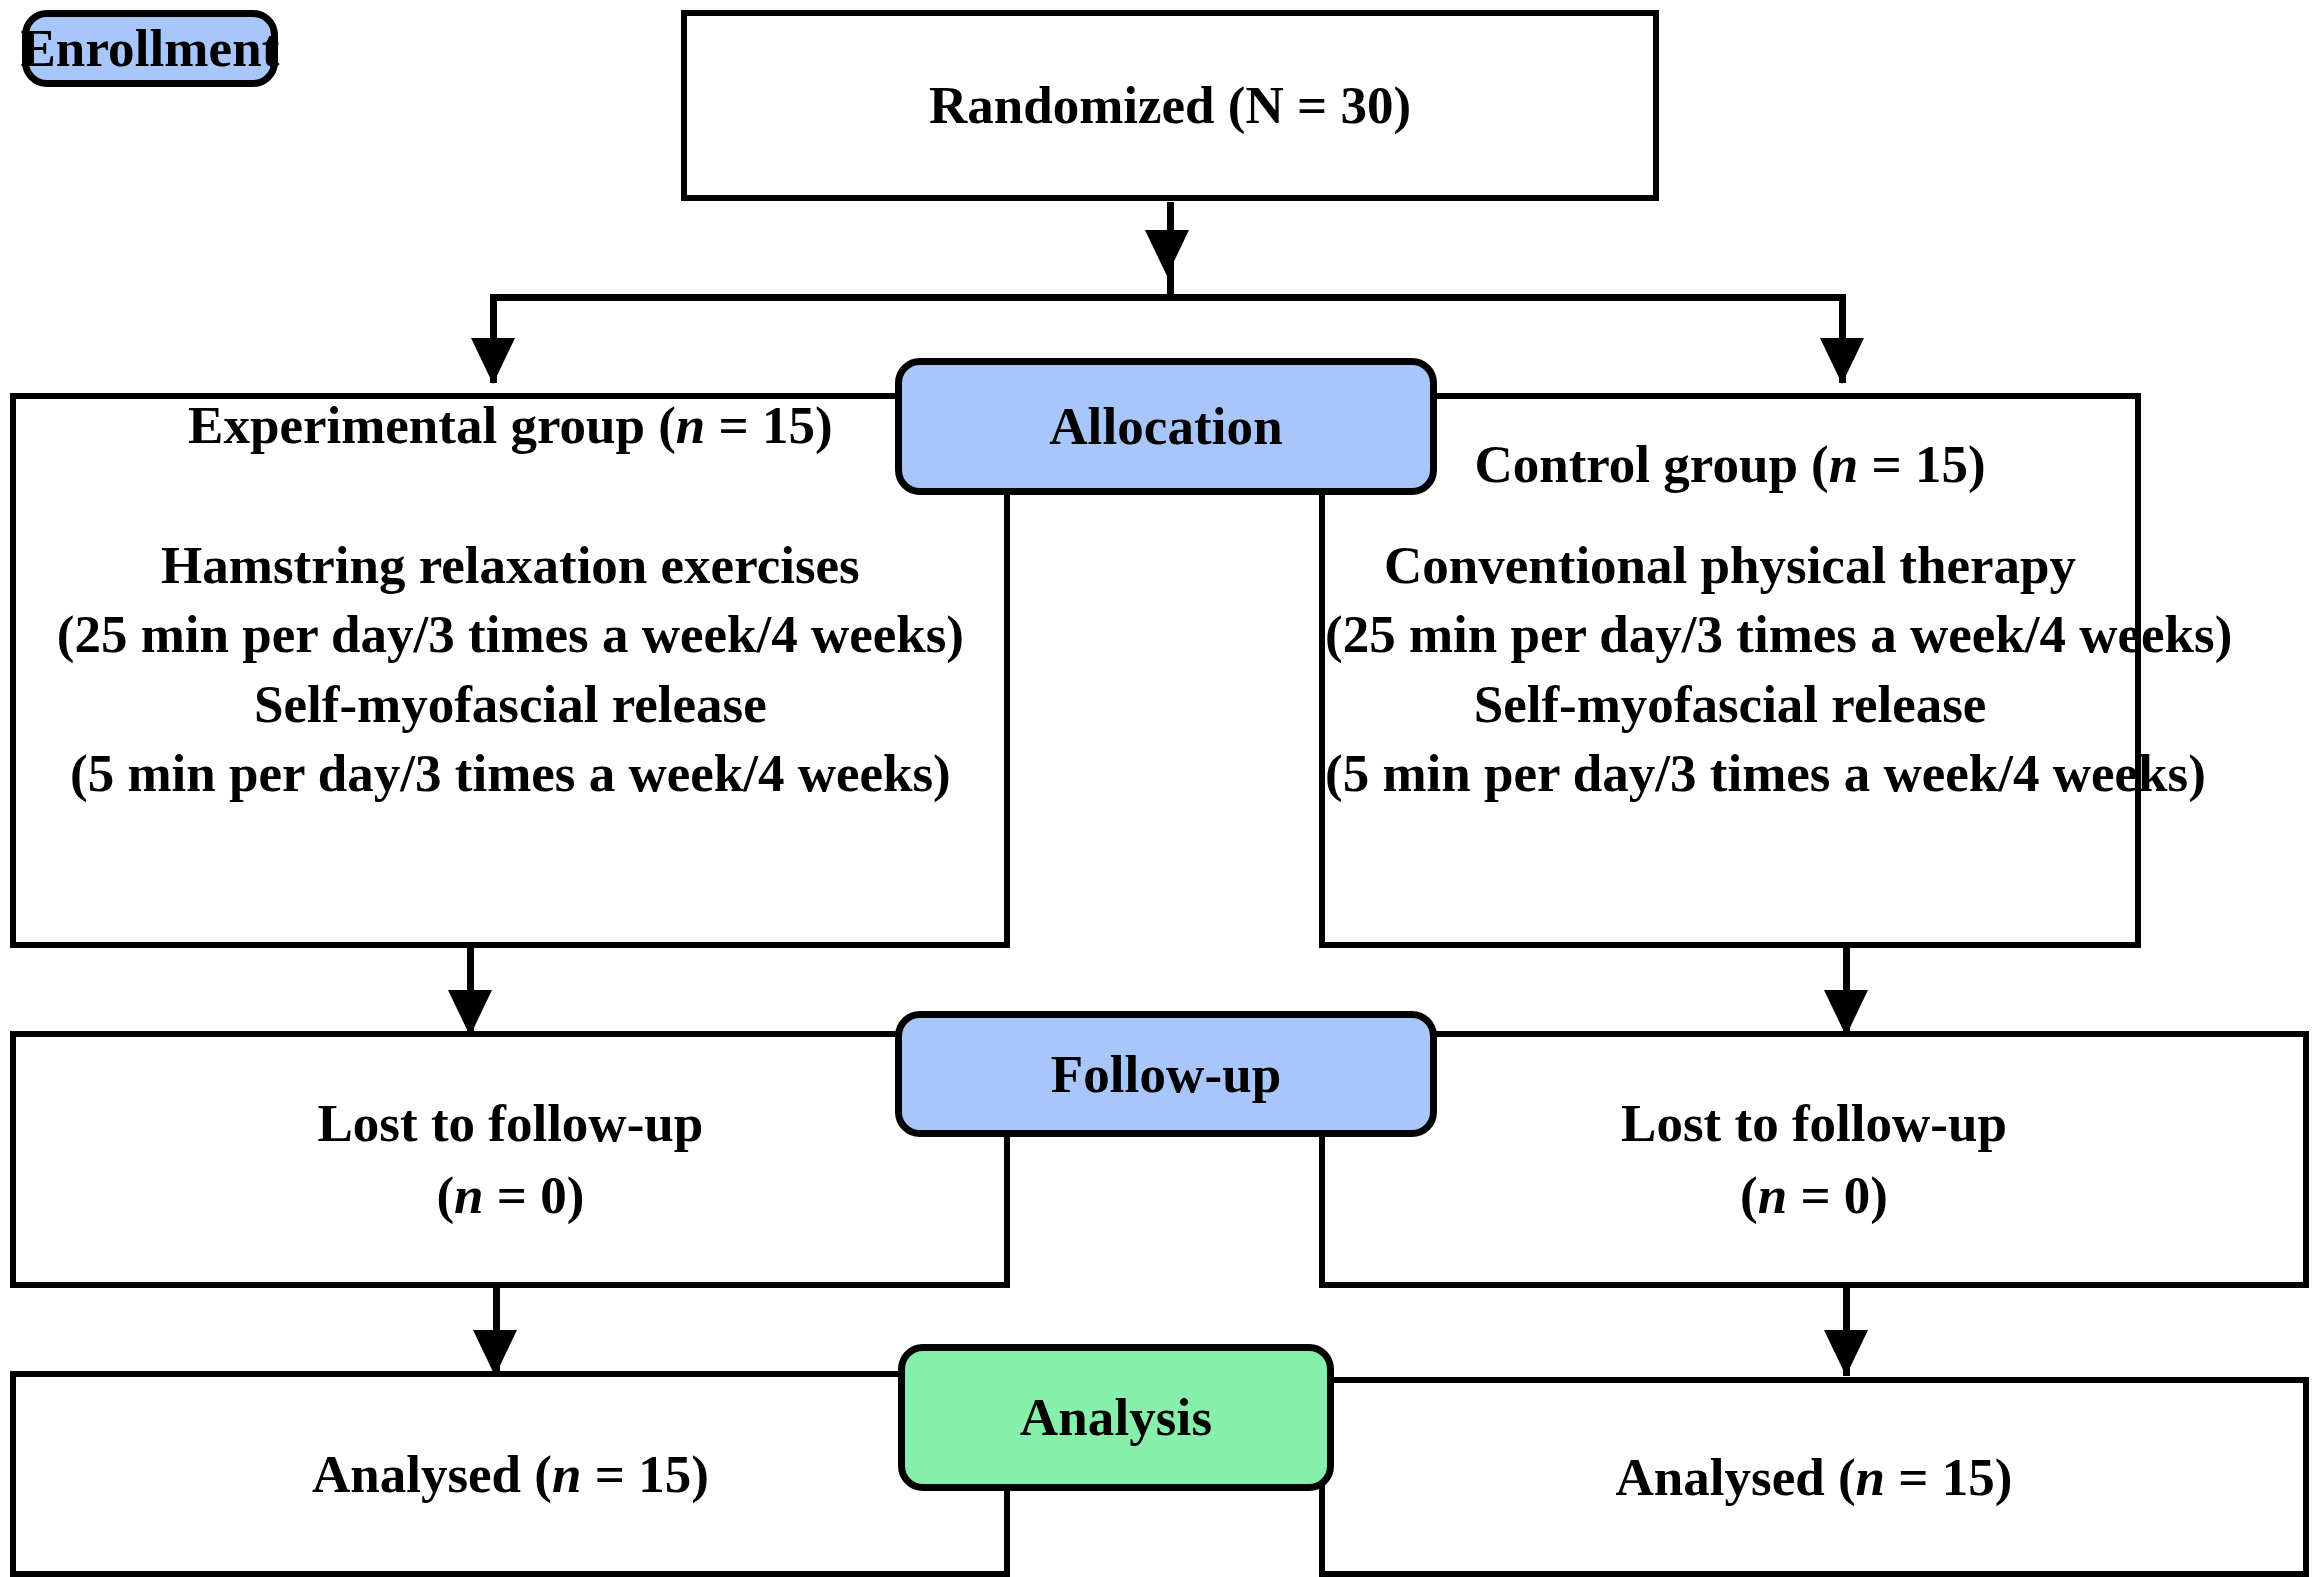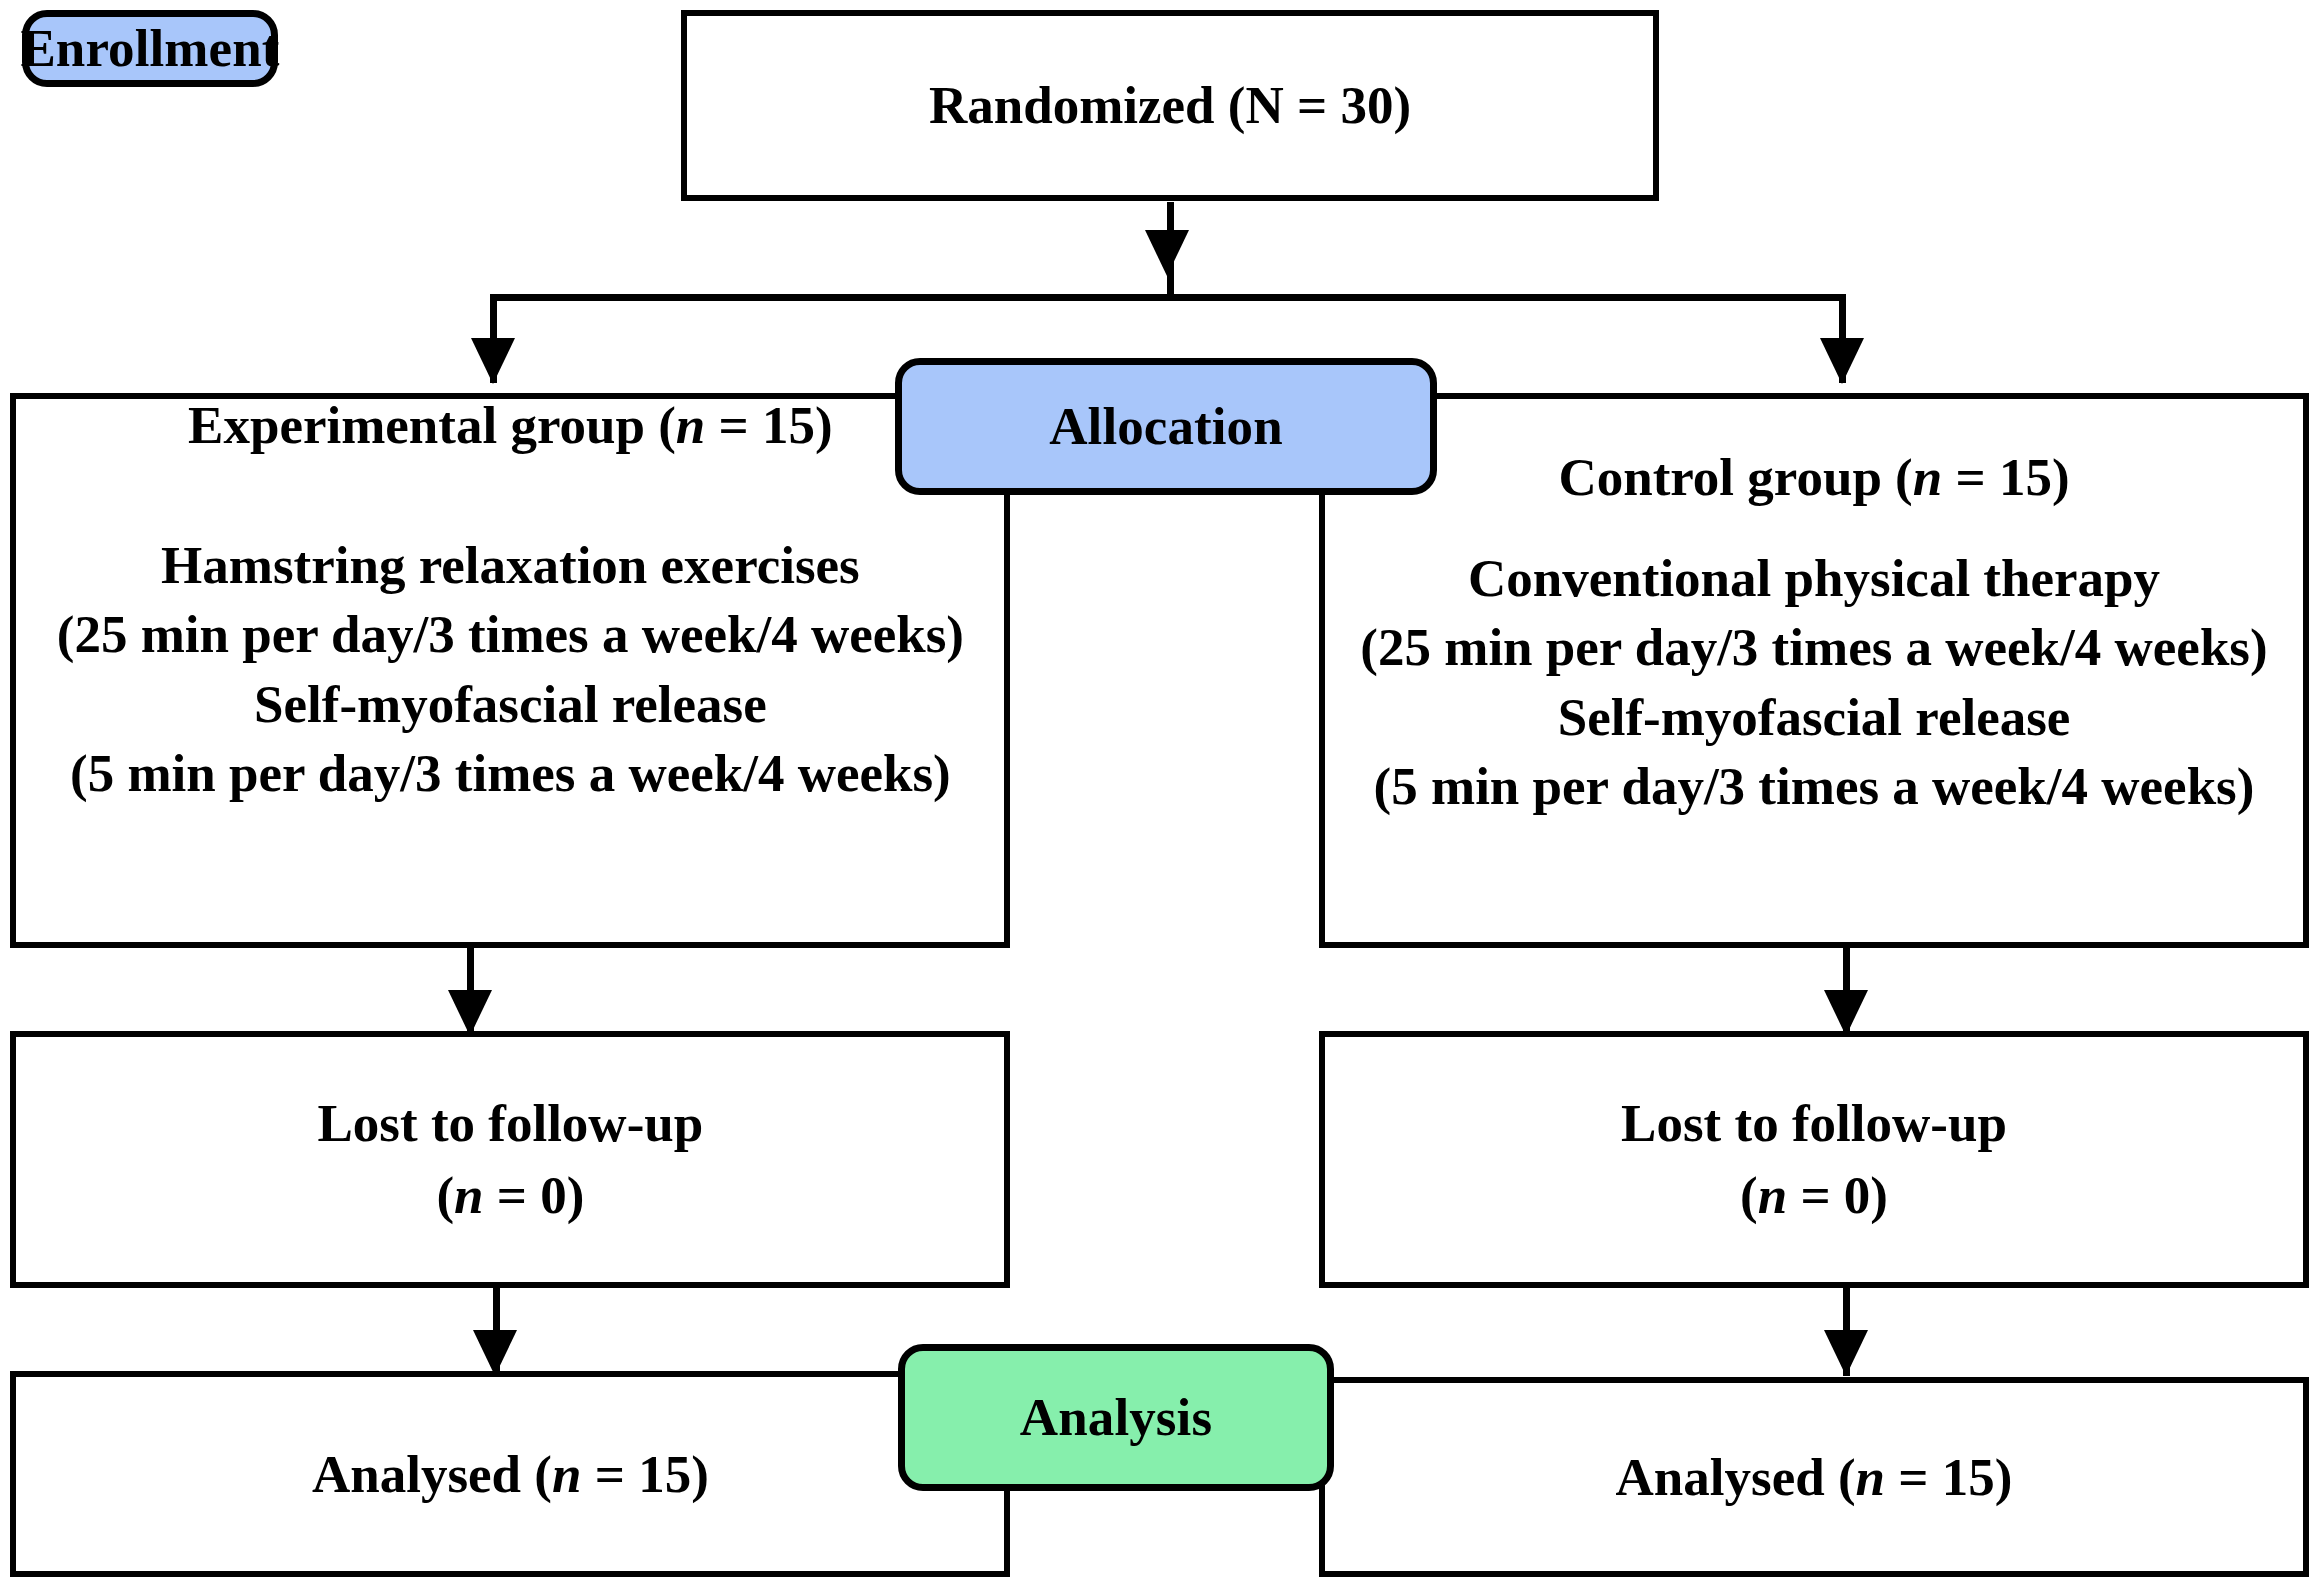--- a/index.html
+++ b/index.html
@@ -116,21 +116,21 @@
   <div class="box" style="left:10.4px; top:393px; width:1000px; height:555px; ">
     <div class="line">
       <span>Experimental group (</span><em class="n">n</em><span> = 15)</span>
     </div>
     <div class="line gap-top" style="margin-top:87px;">Hamstring relaxation exercises</div>
     <div class="line tight" style="margin-top:16.3px;">(25 min per day/3 times a week/4 weeks)</div>
     <div class="line tight" style="margin-top:16.3px;">Self-myofascial release</div>
     <div class="line tight" style="margin-top:16.3px;">(5 min per day/3 times a week/4 weeks)</div>
   </div>
 
-  <div class="box" style="left:1319px; top:393px; width:990px; height:555px; padding-top:52px;">
+  <div class="box" style="left:1319px; top:393px; width:822px; height:555px; padding-top:39px;">
     <div class="line">
       <span>Control group (</span><em class="n">n</em><span> = 15)</span>
     </div>
     <div class="line" style="margin-top:48px;">Conventional physical therapy</div>
     <div class="line" style="margin-top:16.3px;">(25 min per day/3 times a week/4 weeks)</div>
     <div class="line" style="margin-top:16.3px;">Self-myofascial release</div>
     <div class="line" style="margin-top:16.3px;">(5 min per day/3 times a week/4 weeks)</div>
   </div>
 
   <div class="stage-badge" style="left:895px; top:329px; width:542px; height:137px; background:#a8c6fa;margin-top:29px;">
@@ -150,20 +150,23 @@
     </div>
   </div>
 
   <div class="box" style="left:1319px; top:1031px; width:990px; height:257px; justify-content:center;">
     <div class="line">Lost to follow-up</div>
     <div class="line" style="margin-top:19.3px;">
       <span>(</span><em class="n">n</em><span> = 0)</span>
     </div>
   </div>
 
+  <div class="stage-badge" style="left:895px; top:1011px; width:542px; height:126px; background:#a8c6fa;">
+    <span class="stage-label">Follow-up</span>
+  </div>
 
   <div class="vline" style="left:493px; top:1288px; height:88px;"></div>
   <div class="arrowhead" style="left:473px; top:1330px;"></div>
 
   <div class="vline" style="left:1843px; top:1288px; height:88px;"></div>
   <div class="arrowhead" style="left:1824px; top:1330px;"></div>
 
   <div class="box" style="left:10.4px; top:1371px; width:1000px; height:206px; justify-content:center;">
     <div class="line">
       <span>Analysed (</span><em class="n">n</em><span> = 15)</span>

